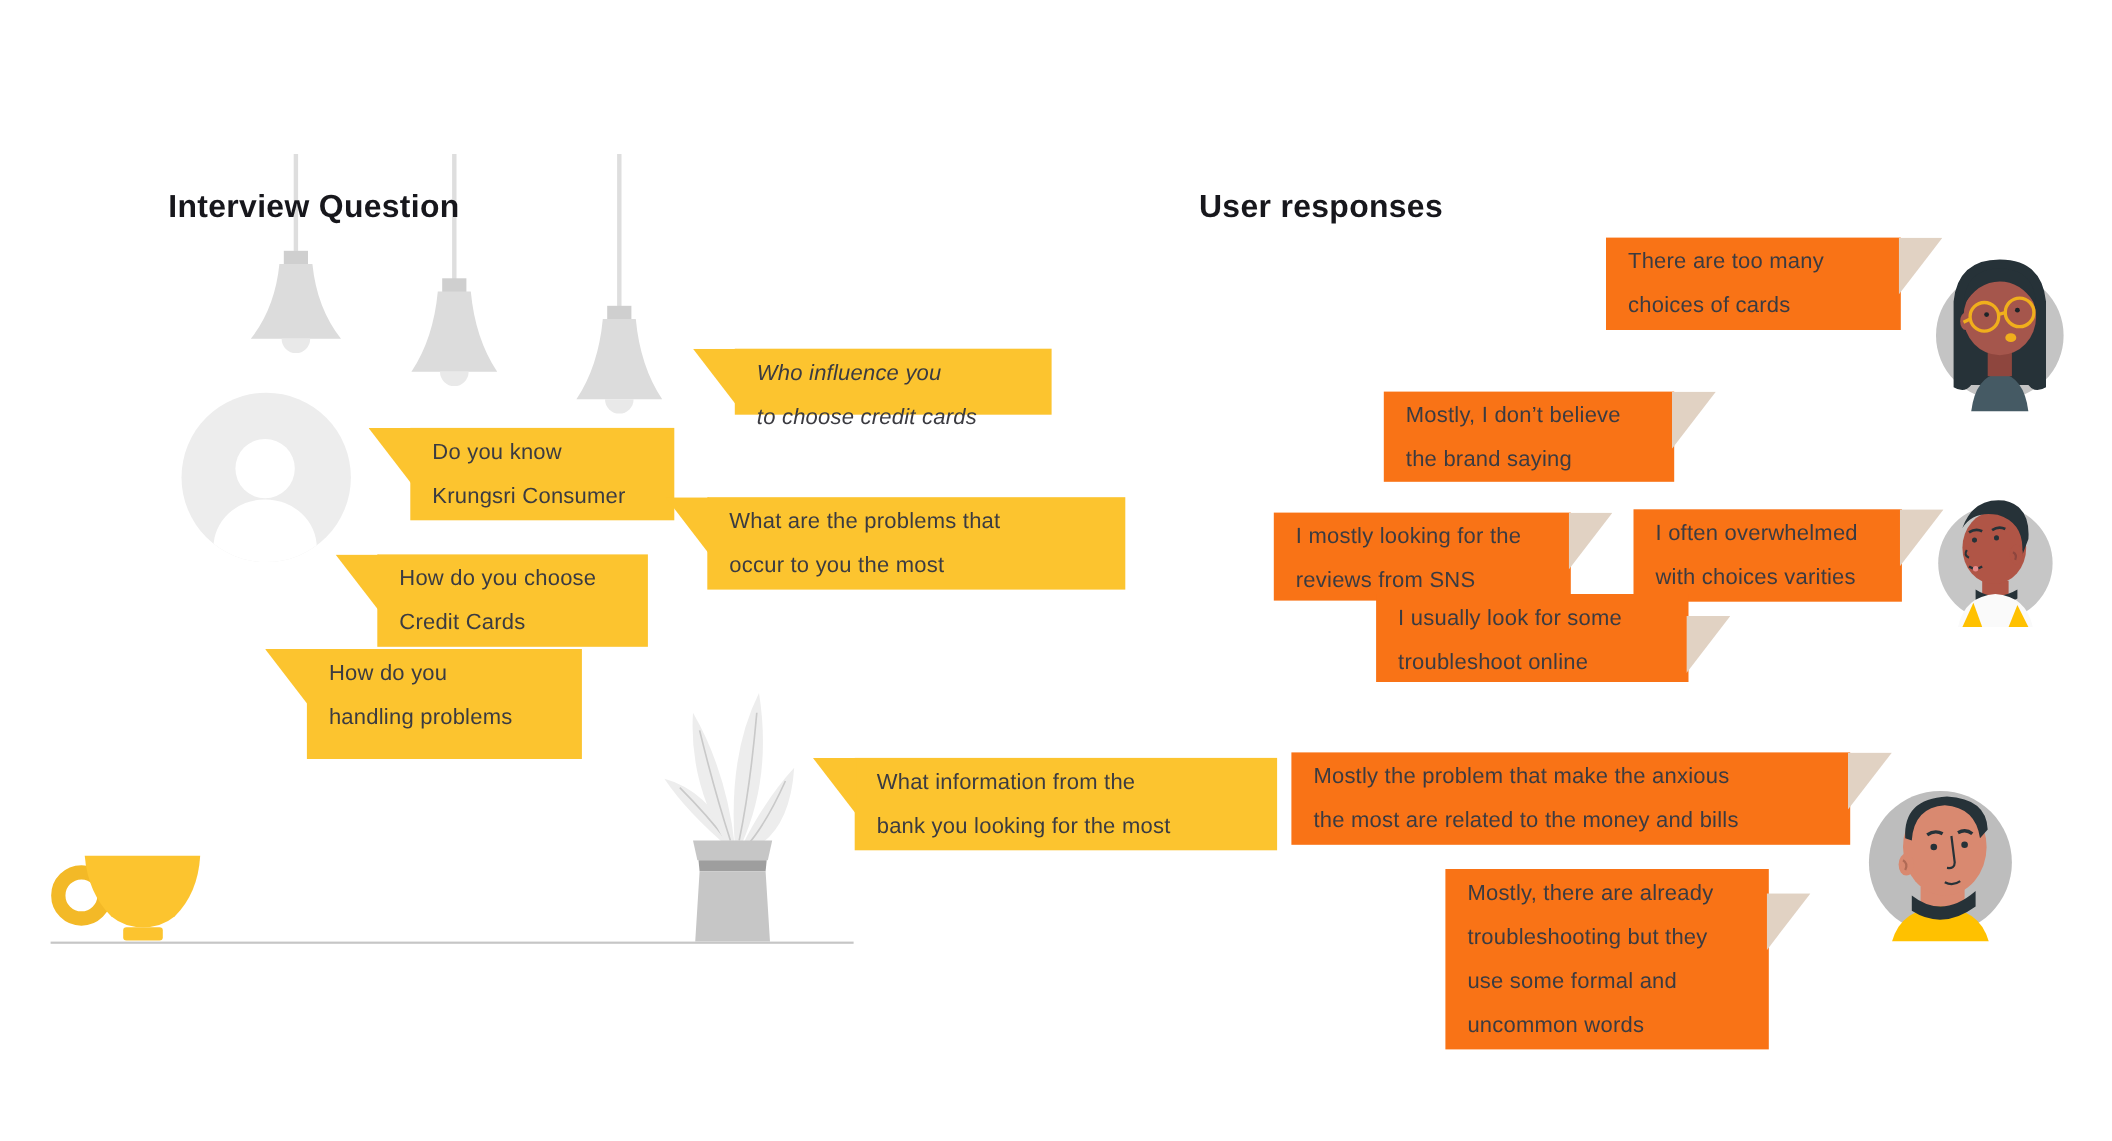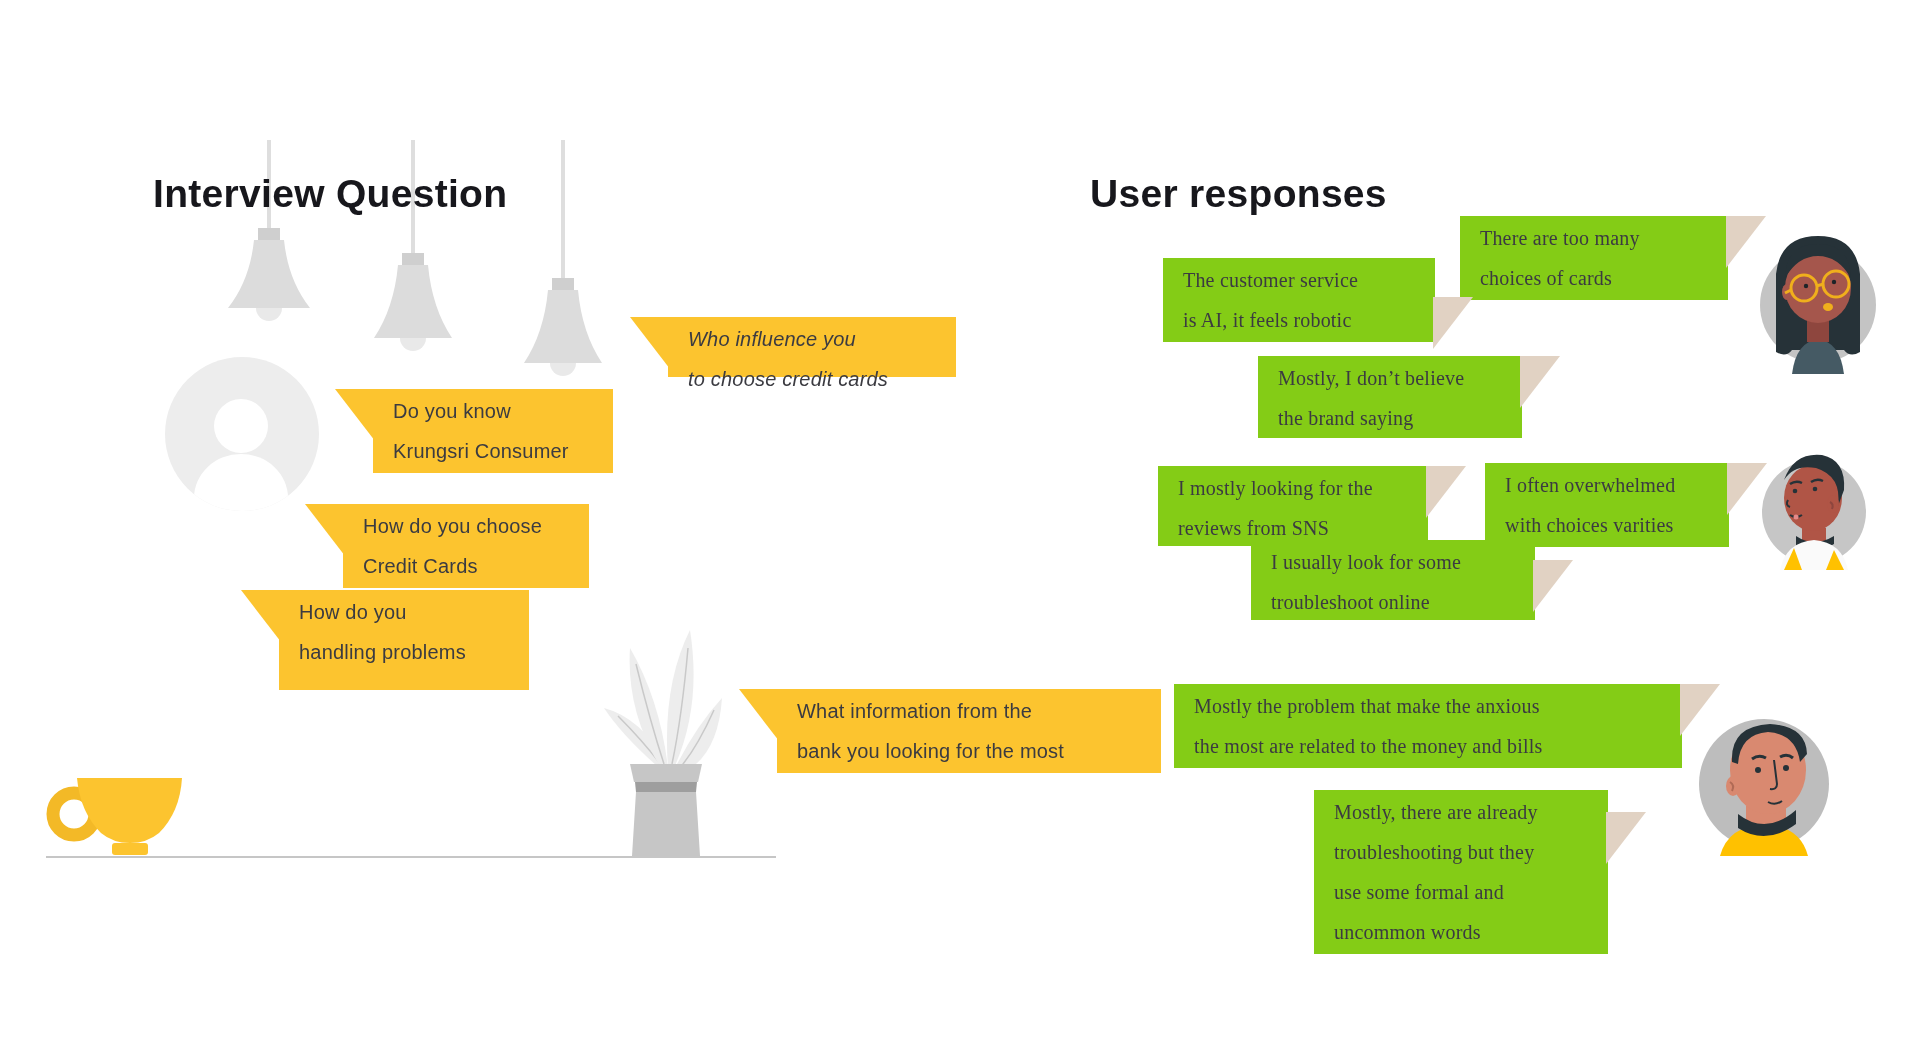--- a/index.html
+++ b/index.html
@@ -1,34 +1,34 @@
 <!DOCTYPE html>
 <html><head>
 <meta charset="utf-8">
 <style>
   html,body { margin:0; padding:0; background:#ffffff; }
   .canvas {
     position:relative; width:1920px; height:1037px; overflow:hidden;
     background:#ffffff; font-family:"Liberation Sans", sans-serif;
   }
   .heading {
-    position:absolute; margin:0; font-size:39px; font-weight:700;
+    position:absolute; margin:0; font-size:29px; font-weight:700;
     color:#17171c; letter-spacing:0.3px; white-space:pre;
   }
   .bubble {
     position:absolute; box-sizing:border-box; padding:2px 20px;
     font-size:20px; line-height:40px; letter-spacing:0.2px;
     color:#3b3b41; white-space:pre;
   }
   .bubble.q { background:#FCC42F; }
   .bubble.q::before {
     content:""; position:absolute; left:-38px; top:0; width:40px; height:52px;
     background:#FCC42F; clip-path:polygon(0 0, 100% 0, 100% 100%);
   }
-  .bubble.r { background:#84cc16;font-family:Liberation Serif, serif; }
+  .bubble.r { background:#f97316; }
   .bubble.r::before {
     content:""; position:absolute; right:-38px; top:var(--tt,0px); width:40px; height:52px;
     background:#E1D2C3; clip-path:polygon(0 0, 100% 0, 0 100%);
   }
   .deco, .avatar { position:absolute; }
   .ground {
     position:absolute; left:46px; top:856px; width:730px; height:2px;
     background:#c6c6c6;
   }
 </style>
@@ -87,31 +87,31 @@
     <rect x="66" y="73" width="36" height="12" rx="3" fill="#FCC42F"></rect>
   </svg>
 
   <h1 class="heading" style="left:153px; top:172px;">Interview Question</h1>
   <h1 class="heading" style="left:1090px; top:172px;">User responses</h1>
 
   <div class="bubble q" style="left:668px; top:317px; width:288px; height:60px;font-style:italic;">Who influence you
 to choose credit cards</div>
   <div class="bubble q" style="left:373px; top:389px; width:240px; height:84px;">Do you know
 Krungsri Consumer</div>
+  <div class="bubble q" style="left:643px; top:452px; width:380px; height:84px;">What are the problems that
+occur to you the most</div>
   <div class="bubble q" style="left:343px; top:504px; width:246px; height:84px;">How do you choose
 Credit Cards</div>
   <div class="bubble q" style="left:279px; top:590px; width:250px; height:100px;">How do you
 handling problems</div>
   <div class="bubble q" style="left:777px; top:689px; width:384px; height:84px;">What information from the
 bank you looking for the most</div>
 
   <div class="bubble r" style="left:1460px; top:216px; width:268px; height:84px;">There are too many
 choices of cards</div>
-  <div class="bubble r" style="left:1163px; top:258px; width:272px; height:84px; --tt:39px;">The customer service
-is AI, it feels robotic</div>
   <div class="bubble r" style="left:1238px; top:356px; width:264px; height:82px;margin-left:20px;">Mostly, I don’t believe
 the brand saying</div>
   <div class="bubble r" style="left:1158px; top:466px; width:270px; height:80px;">I mostly looking for the
 reviews from SNS</div>
   <div class="bubble r" style="left:1485px; top:463px; width:244px; height:84px;">I often overwhelmed
 with choices varities</div>
   <div class="bubble r" style="left:1251px; top:540px; width:284px; height:80px; --tt:20px;">I usually look for some
 troubleshoot online</div>
   <div class="bubble r" style="left:1174px; top:684px; width:508px; height:84px;">Mostly the problem that make the anxious
 the most are related to the money and bills</div>

